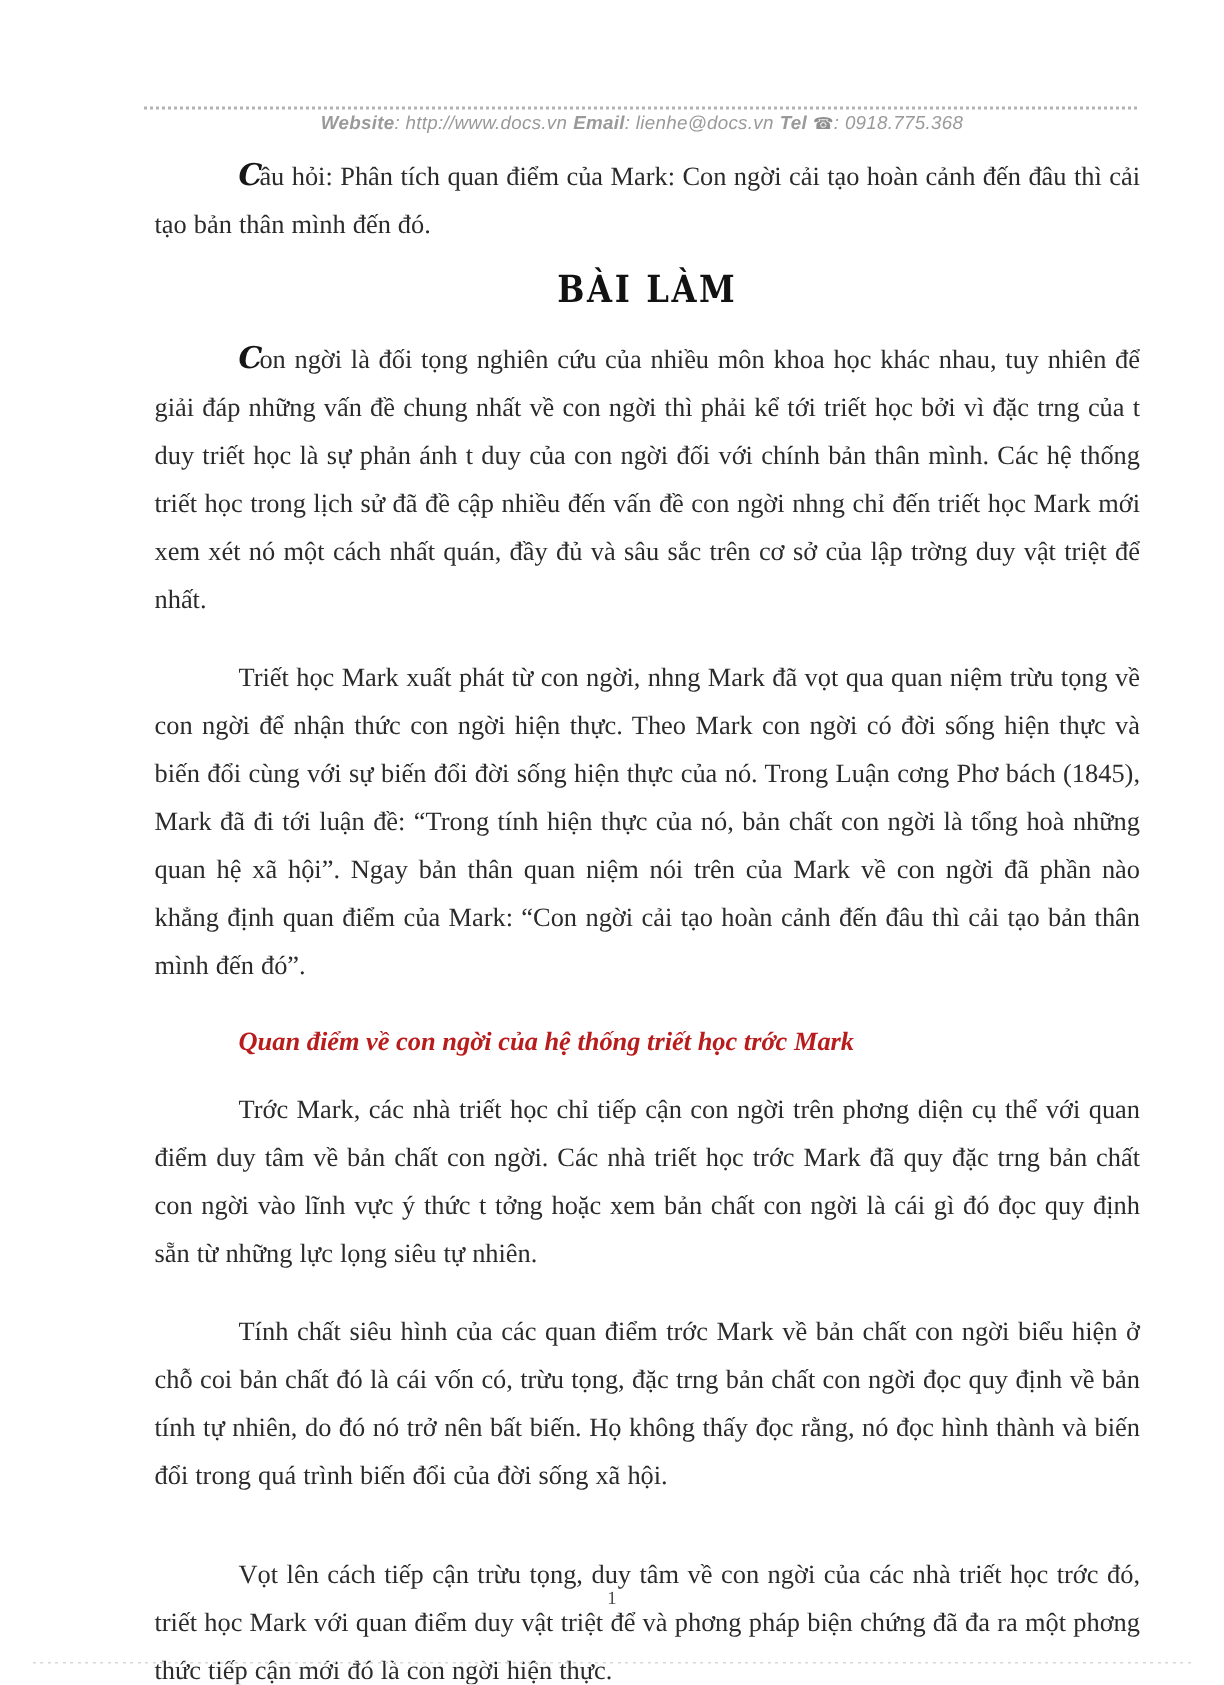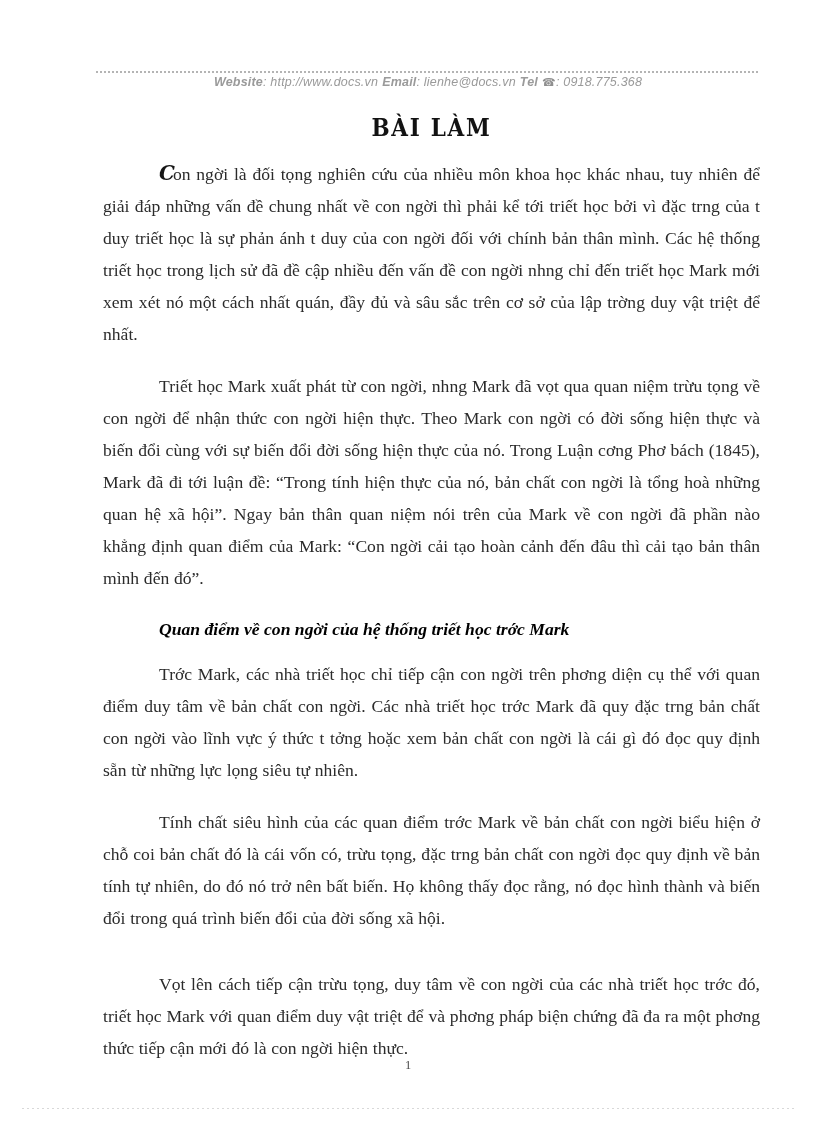--- a/index.html
+++ b/index.html
@@ -113,21 +113,21 @@
   }
 
   
   h2.section-heading {
     margin: 0;
     padding: 0;
     font-size: 17.6px;
     line-height: 30px;
     font-weight: bold;
     font-style: italic;
-    color: #000000;
+    color: #b91c1c;
     text-indent: 56px;
     text-align: left;
   }
 
   
   .page-number {
     position: absolute;
     left: 0;
     top: 1058px;
     width: 816px;
@@ -154,20 +154,21 @@
 
 <div class="page">
 
   <div class="header">
     <div class="header-line"><span class="hb">Website</span><span>: http://www.docs.vn</span><span class="sep"></span><span class="hb">Email</span><span>: lienhe@docs.vn</span><span class="sep"></span><span class="hb">Tel</span><span class="sep"></span><span class="phone-icon">☎</span><span>: 0918.775.368</span></div>
   </div>
   <div class="header-rule"></div>
 
   <div class="content">
 
+    <p class="para"><span class="dropcap">C</span><span>âu hỏi: Phân tích quan điểm của Mark: Con ngời   cải tạo hoàn cảnh đến đâu thì cải tạo bản thân mình đến đó.</span></p>
 
     <div class="spacer-sm"></div>
 
     <h1 class="doc-title">BÀI LÀM</h1>
 
     <div class="spacer-sm"></div>
 
     <p class="para"><span class="dropcap">C</span><span>on ngời   là đối tọng   nghiên cứu của nhiều môn khoa học khác nhau, tuy nhiên để giải đáp những vấn đề chung nhất về con ngời   thì phải kể tới triết học bởi vì đặc trng   của t   duy triết học là sự phản ánh t   duy của con ngời   đối với chính bản thân mình. Các hệ thống triết học trong lịch sử đã đề cập nhiều đến vấn đề con ngời   nhng   chỉ đến triết học Mark mới xem xét nó một cách nhất quán, đầy đủ và sâu sắc trên cơ sở của lập trờng   duy vật triệt để nhất.</span></p>
 
     <div class="spacer-md"></div>

